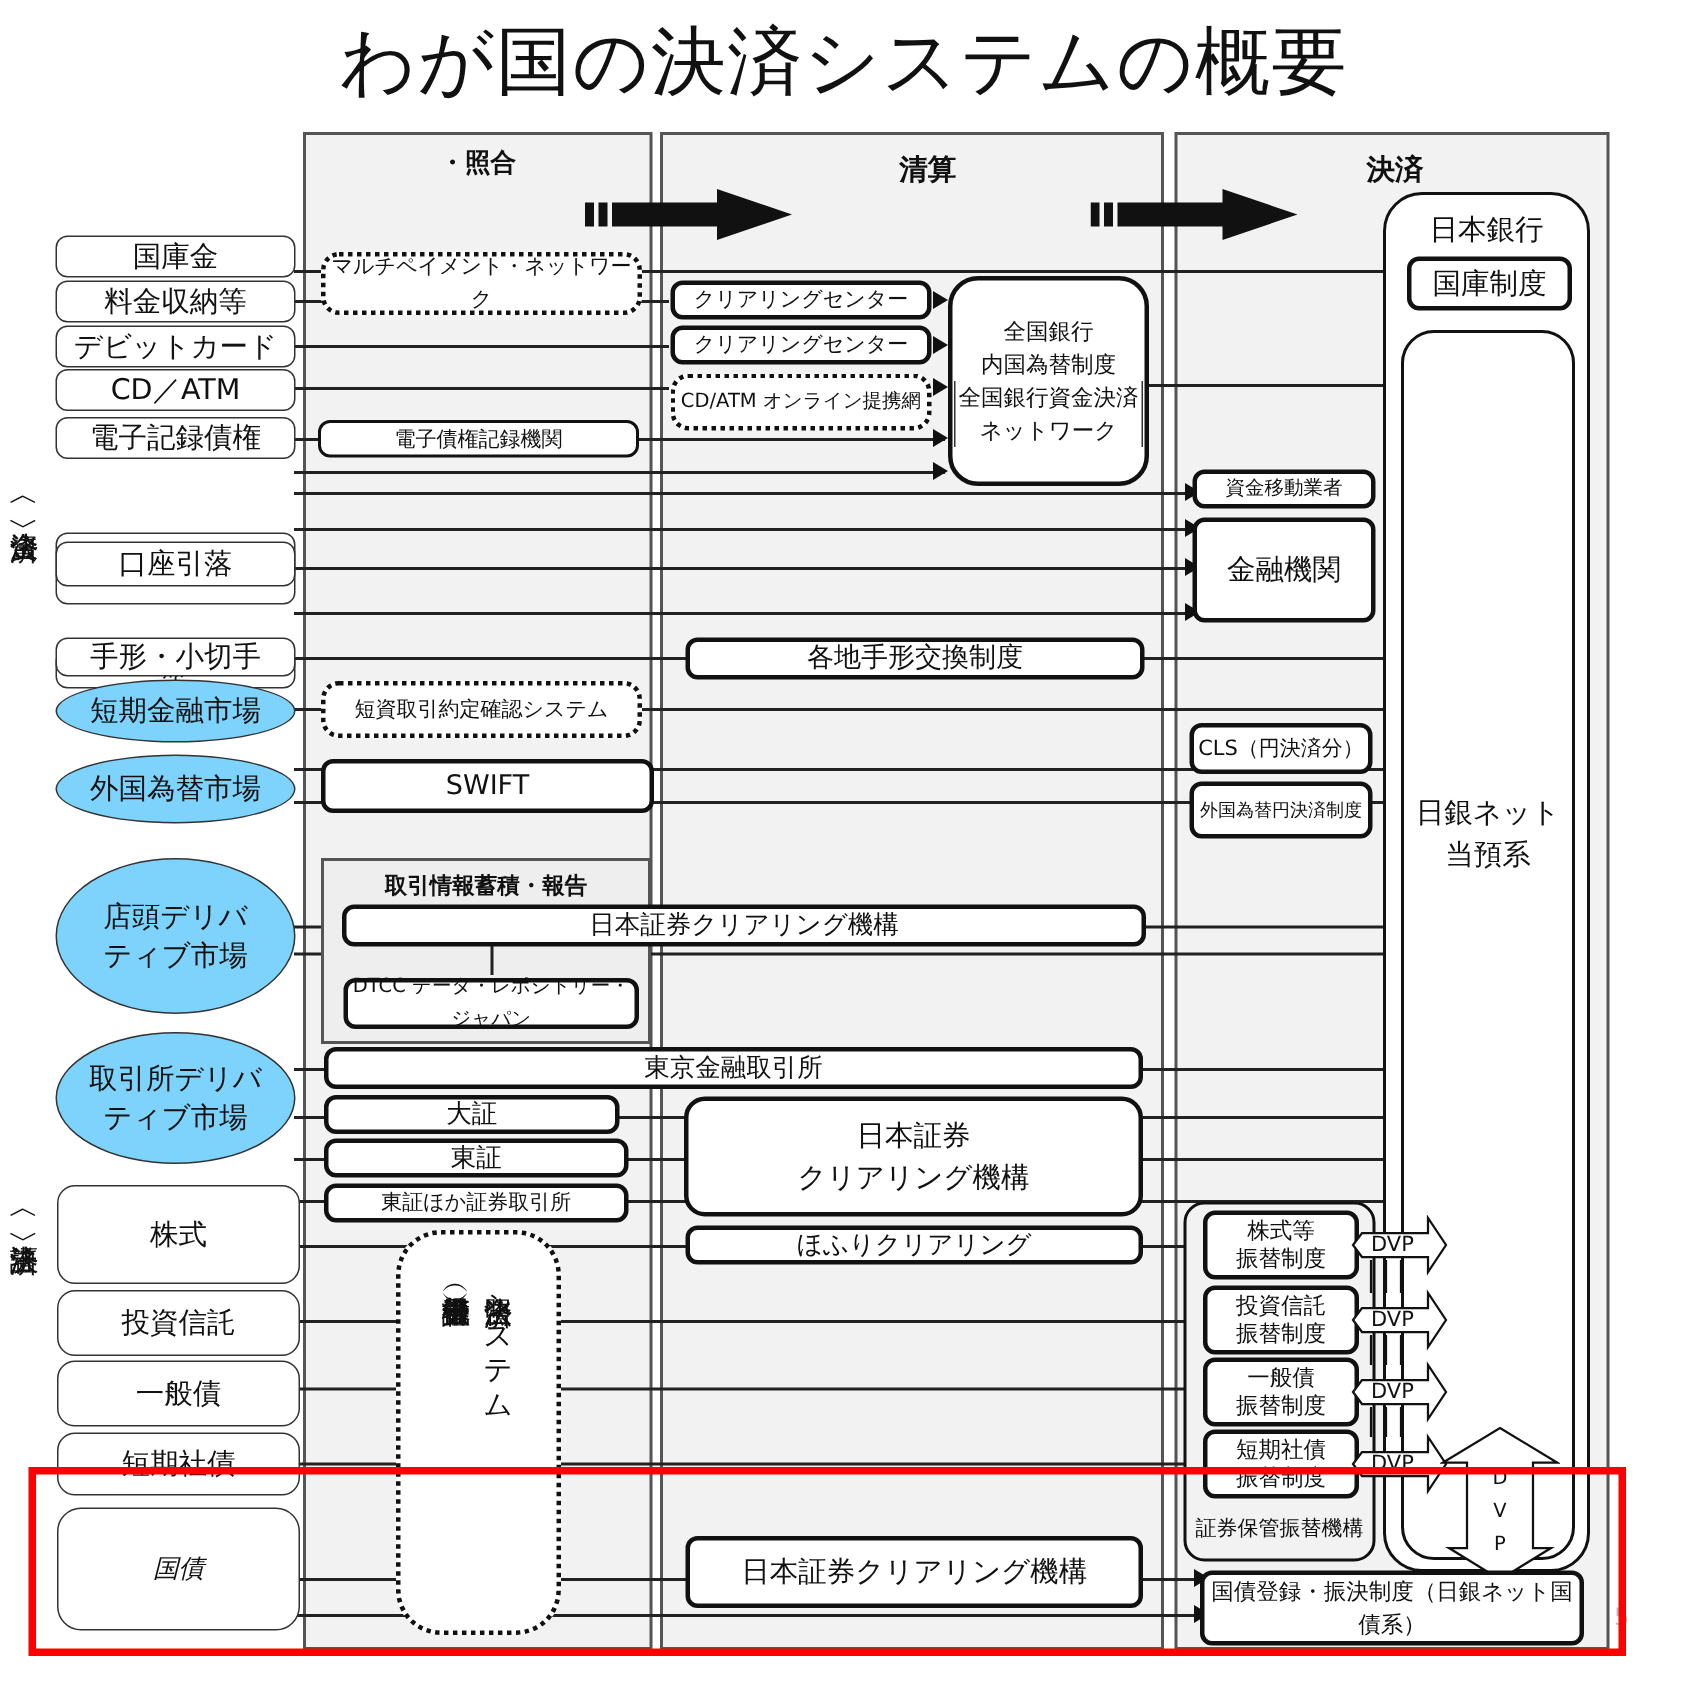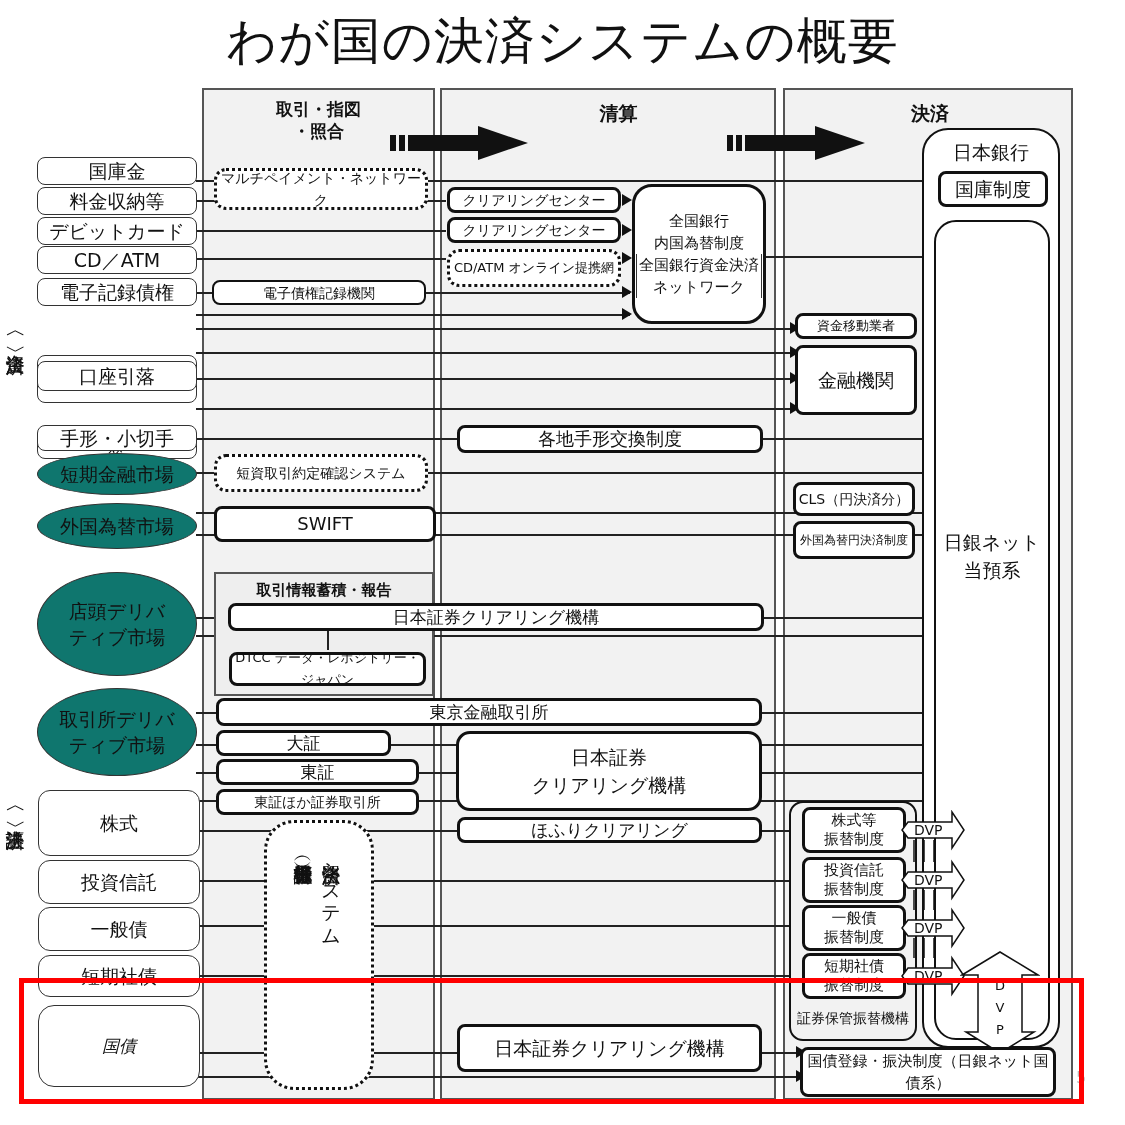--- a/index.html
+++ b/index.html
@@ -6,42 +6,41 @@
   body { width:1125px; height:1125px; background:#ffffff; position:relative; overflow:hidden;
          font-family:"DejaVu Sans","Liberation Sans",sans-serif; color:#111; }
   .abs { position:absolute; box-sizing:border-box; }
   .title { left:0; top:8px; width:1125px; text-align:center; font-size:50px; letter-spacing:1px; color:#111; }
   .col { background:#f2f2f2; border:2px solid #555; }
   .col-h { font-weight:bold; font-size:17px; text-align:center; line-height:22px; }
   .box { background:#fff; border:2px solid #111; border-radius:8px; display:flex; align-items:center; justify-content:center; text-align:center; font-size:18px; line-height:22px; }
   .thin { border-width:1.5px; border-color:#333; }
   .thick { border-width:3px; }
   .dotted { border:3px dotted #111; border-radius:12px; }
-  .ell { background:#0f766e; border:1.5px solid #333; border-radius:50%; display:flex; align-items:center; justify-content:center; text-align:center; font-size:19px; line-height:26px; }
+  .ell { background:#7dd3fc; border:1.5px solid #333; border-radius:50%; display:flex; align-items:center; justify-content:center; text-align:center; font-size:19px; line-height:26px; }
   .hl { height:0; border-top:2px solid #222; }
   .vl { width:0; border-left:2px solid #222; }
   .arrowhead { width:0; height:0; border-top:6px solid transparent; border-bottom:6px solid transparent; border-left:10px solid #111; }
   .small { font-size:14px; }
   .xs { font-size:13px; }
   .side { font-size:18px; line-height:22px; text-align:center; width:24px; }
   .vtext { writing-mode:vertical-rl; font-size:19px; line-height:24px; }
   .dvp { font-size:14px; }
   .redbox { border:5px solid #ff0000; background:transparent; }
 </style>
 </head>
 <body>
 
 <div class="abs title">わが国の決済システムの概要</div>
 
 <div class="abs col" style="left:202px;top:88px;width:233px;height:1012px;"></div>
 <div class="abs col" style="left:440px;top:88px;width:336px;height:1012px;"></div>
 <div class="abs col" style="left:783px;top:88px;width:290px;height:1012px;"></div>
 
 <div class="abs col-h" style="left:202px;top:98px;width:233px;">
-  <div>取引・指図</div>
   <div>・照合</div>
 </div>
 <div class="abs col-h" style="left:440px;top:102px;width:357px;font-size:19px;">清算</div>
 <div class="abs col-h" style="left:880px;top:102px;width:100px;font-size:19px;">決済</div>
 
 <svg class="abs" style="left:390px;top:126px;" width="140" height="34">
   <rect x="0" y="9" width="6" height="16" fill="#111"></rect>
     <rect x="9" y="9" width="6" height="16" fill="#111"></rect>
   <rect x="18" y="9" width="72" height="16" fill="#111"></rect>
     <polygon points="88,0 138,17 88,34" fill="#111"></polygon>
@@ -151,21 +150,21 @@
 <div class="abs box dotted small" style="left:214px;top:168px;width:214px;height:42px;">マルチペイメント・ネットワーク</div>
 <div class="abs box small" style="left:212px;top:280px;width:214px;height:25px;">電子債権記録機関</div>
 <div class="abs box dotted small" style="left:214px;top:454px;width:214px;height:38px;">短資取引約定確認システム</div>
 <div class="abs box thick" style="left:214px;top:506px;width:222px;height:36px;font-size:18px;">SWIFT</div>
 
 <div class="abs" style="left:214px;top:572px;width:220px;height:124px;border:2px double #555;background:#eee;"></div>
 <div class="abs" style="left:214px;top:581px;width:220px;text-align:center;font-weight:bold;font-size:15px;">取引情報蓄積・報告</div>
 <div class="abs box thick xs" style="left:229px;top:652px;width:197px;height:34px;">DTCC データ・レポジトリー・ジャパン</div>
 <div class="abs vl" style="left:327px;top:630px;height:20px;"></div>
 
-<div class="abs box thick" style="left:216px;top:730px;width:175px;height:26px;font-size:17px;">大証</div>
+<div class="abs box thick" style="left:216px;top:730px;width:197px;height:26px;font-size:17px;">大証</div>
 <div class="abs box thick" style="left:216px;top:759px;width:203px;height:26px;font-size:17px;">東証</div>
 <div class="abs box thick small" style="left:216px;top:789px;width:203px;height:26px;">東証ほか証券取引所</div>
 
 <div class="abs dotted" style="left:264px;top:820px;width:110px;height:270px;background:#fff;border-radius:30px;"></div>
 <div class="abs" style="left:292px;top:850px;height:220px;display:flex;flex-direction:row-reverse;gap:4px;">
   <div class="vtext">決済照合システム</div>
   <div class="vtext">（証券保管振替機構）</div>
 </div>
 
 <div class="abs box thick small" style="left:447px;top:187px;width:174px;height:26px;">クリアリングセンター</div>

